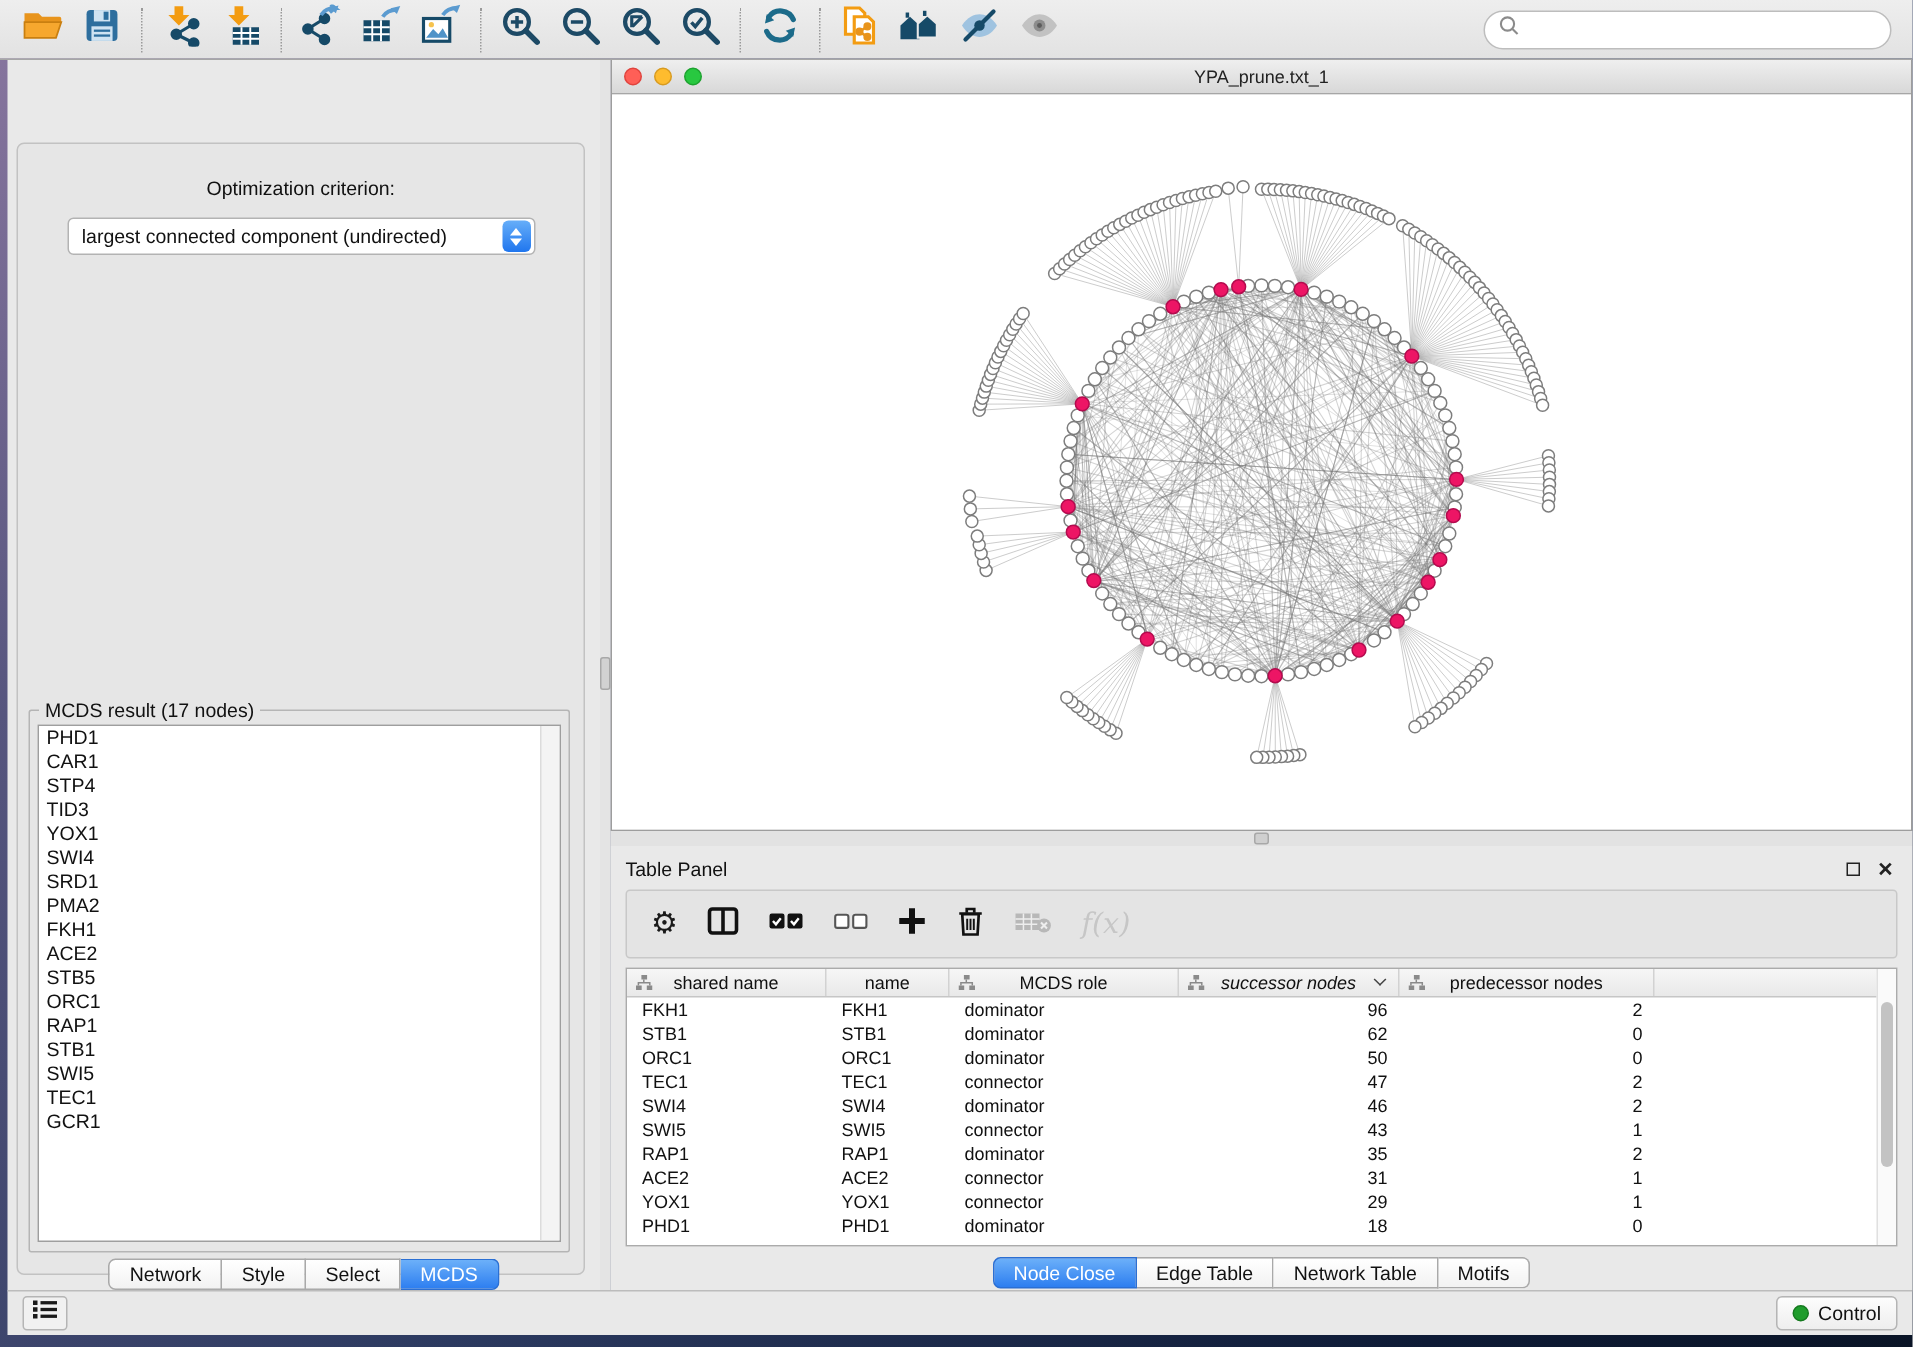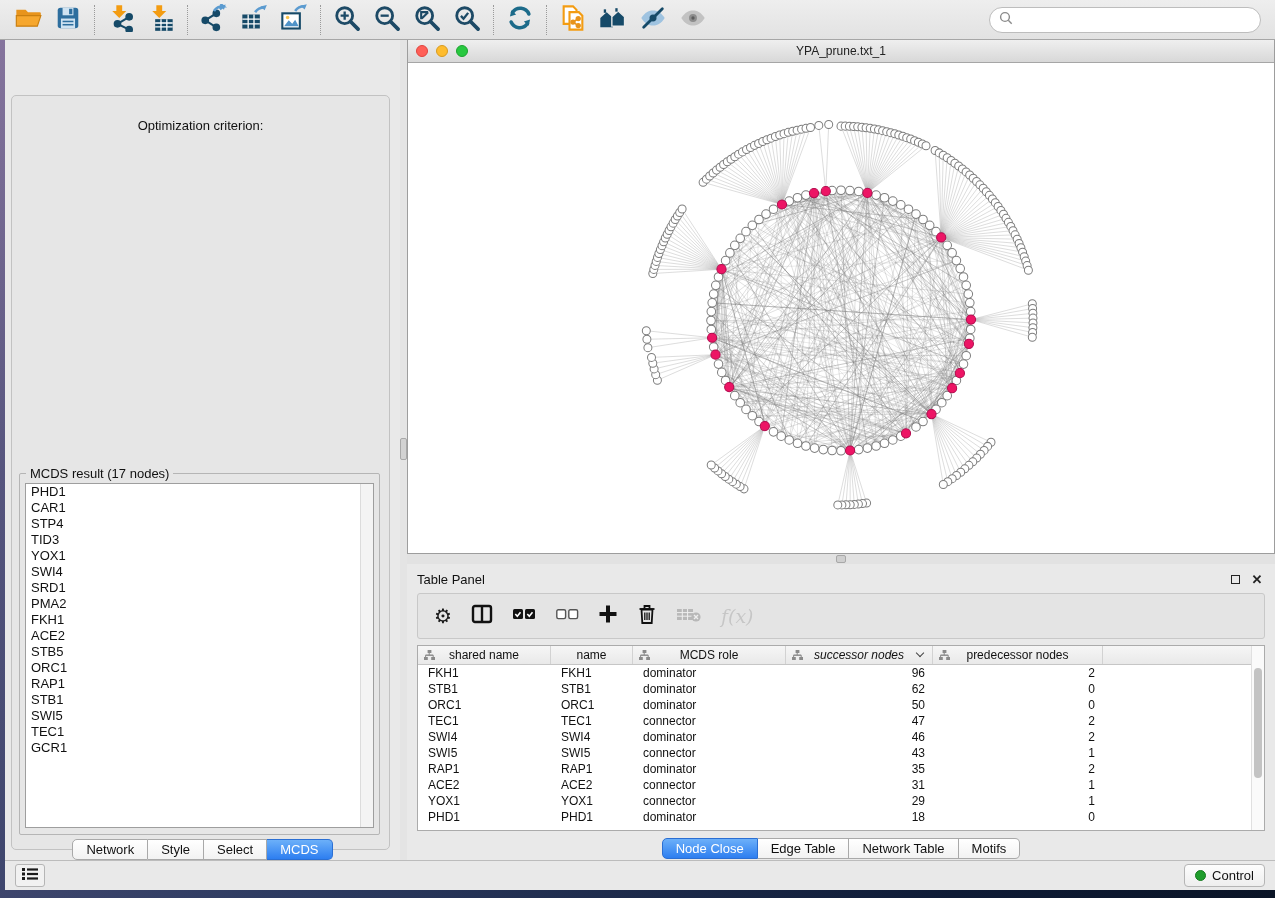--- a/index.html
+++ b/index.html
@@ -268,20 +268,27 @@
         <span class="wbtn close-glyph">✕</span>
       </div>
       <div class="seg cp-tabs" id="cp-tabs">
           <button class="tab">Network</button>
           <button class="tab">Style</button>
           <button class="tab">Select</button>
           <button class="tab active">MCDS</button>
         </div>
       <div class="cp-body">
         <div class="crit-label">Optimization criterion:</div>
+        <div class="selectbox">
+          <span class="val">largest connected component (undirected)</span>
+          <span class="stepper">
+              <span class="up"></span>
+              <span class="dn"></span>
+            </span>
+        </div>
         <fieldset class="mcds-field">
           <legend>MCDS result (17 nodes)</legend>
           <div class="listbox" id="mcds-list">
             <div class="item">PHD1</div>
               <div class="item">CAR1</div>
               <div class="item">STP4</div>
               <div class="item">TID3</div>
               <div class="item">YOX1</div>
               <div class="item">SWI4</div>
               <div class="item">SRD1</div>

